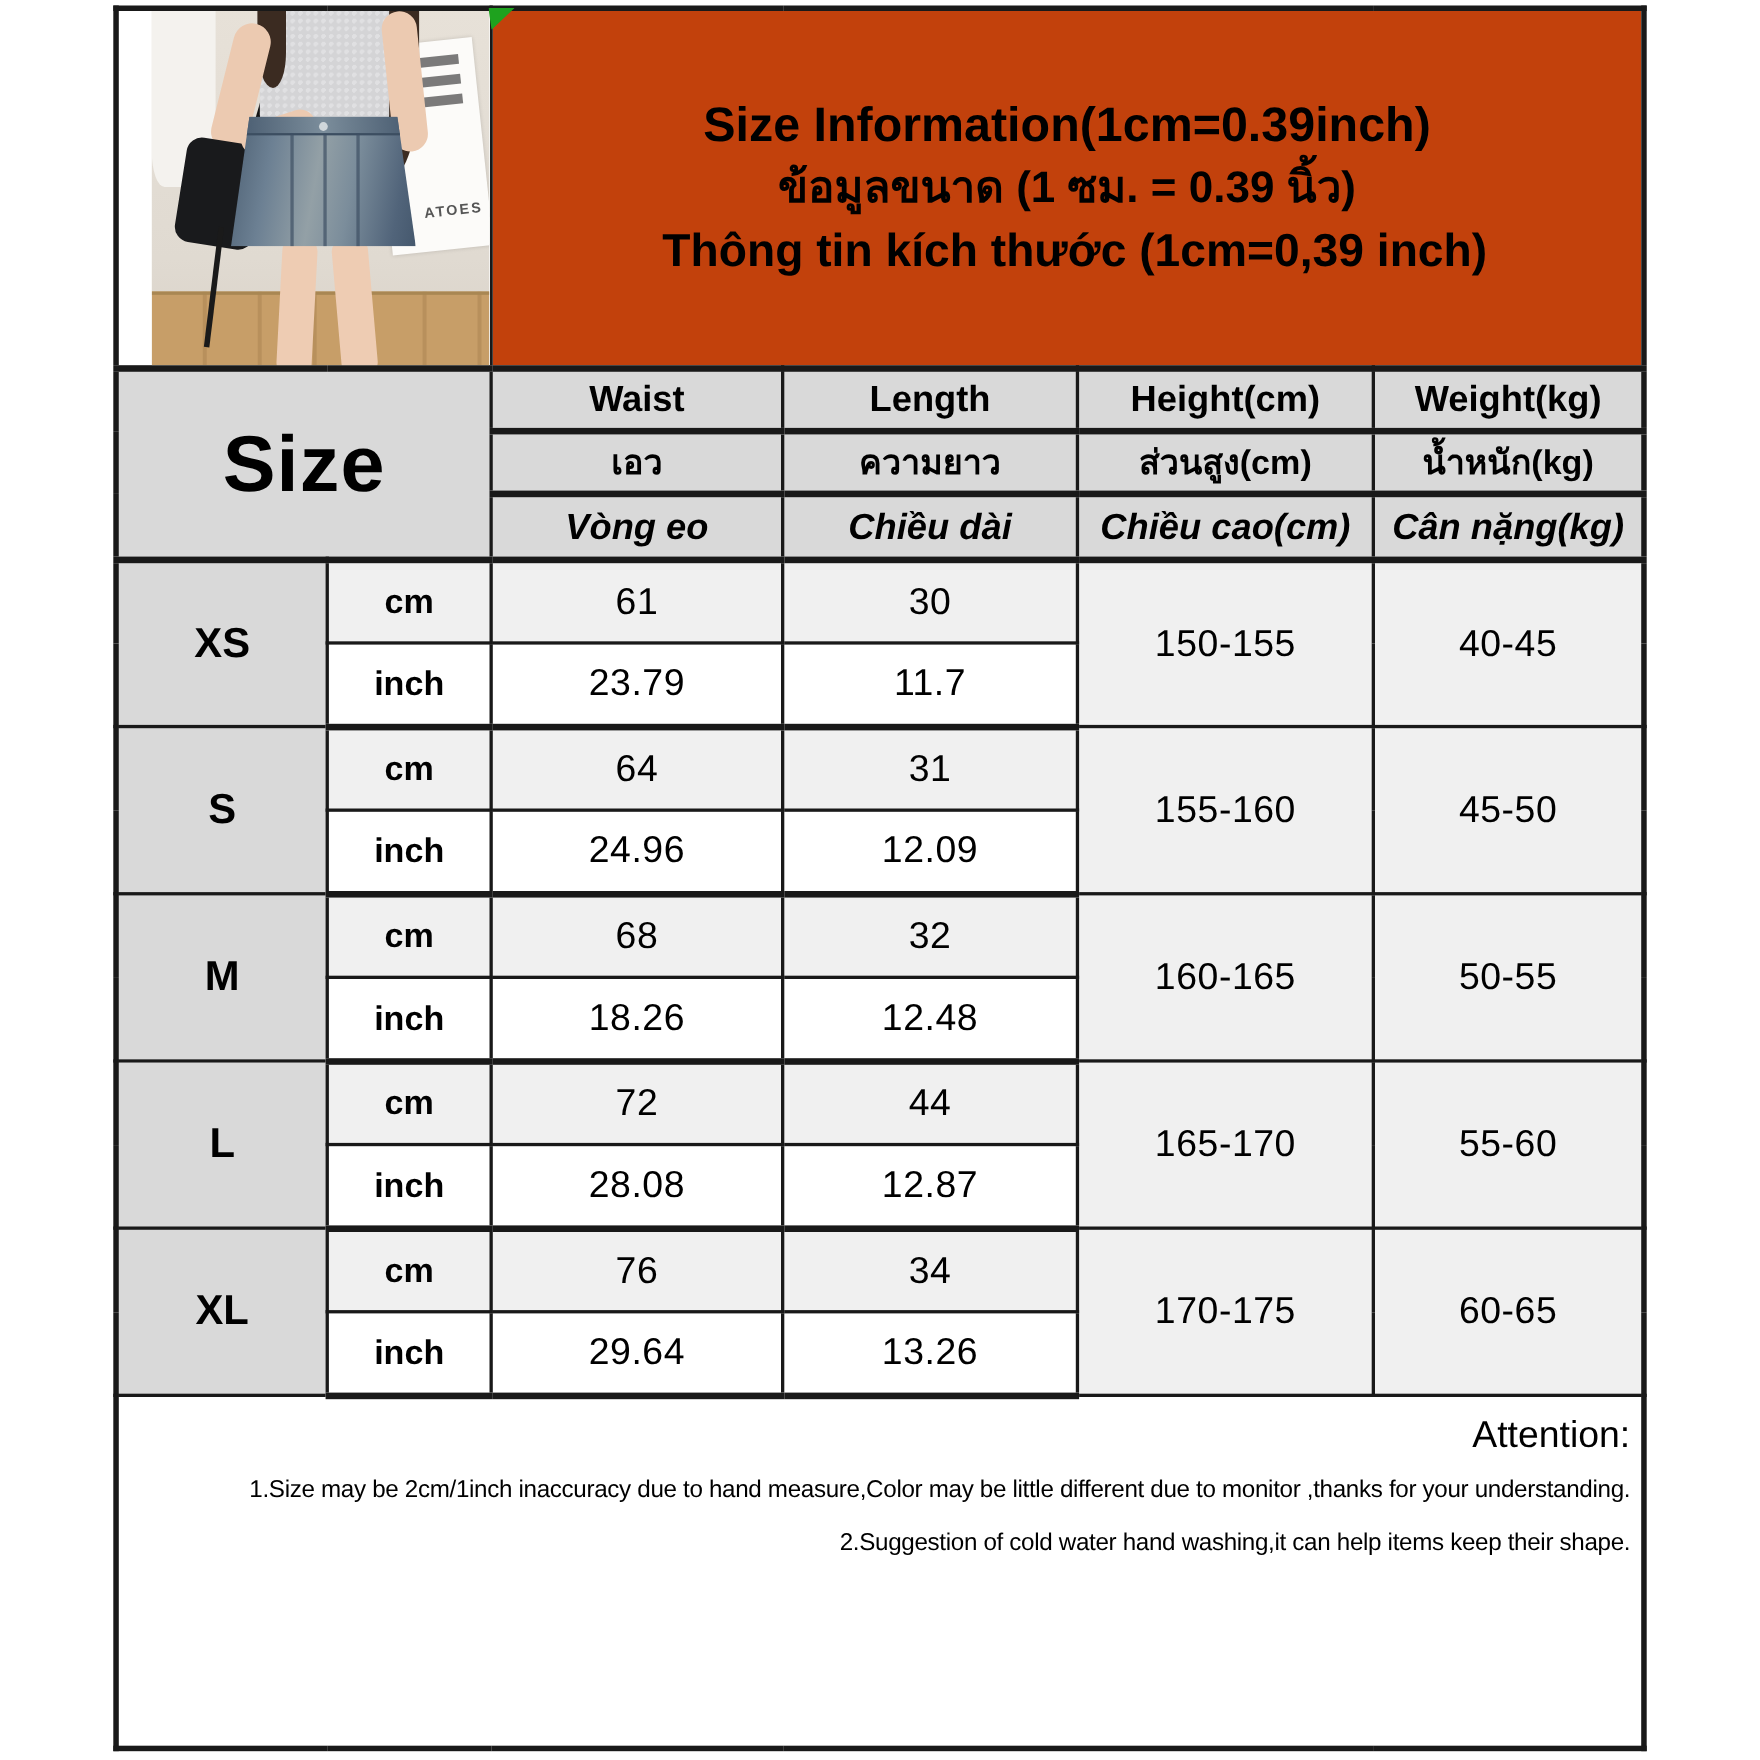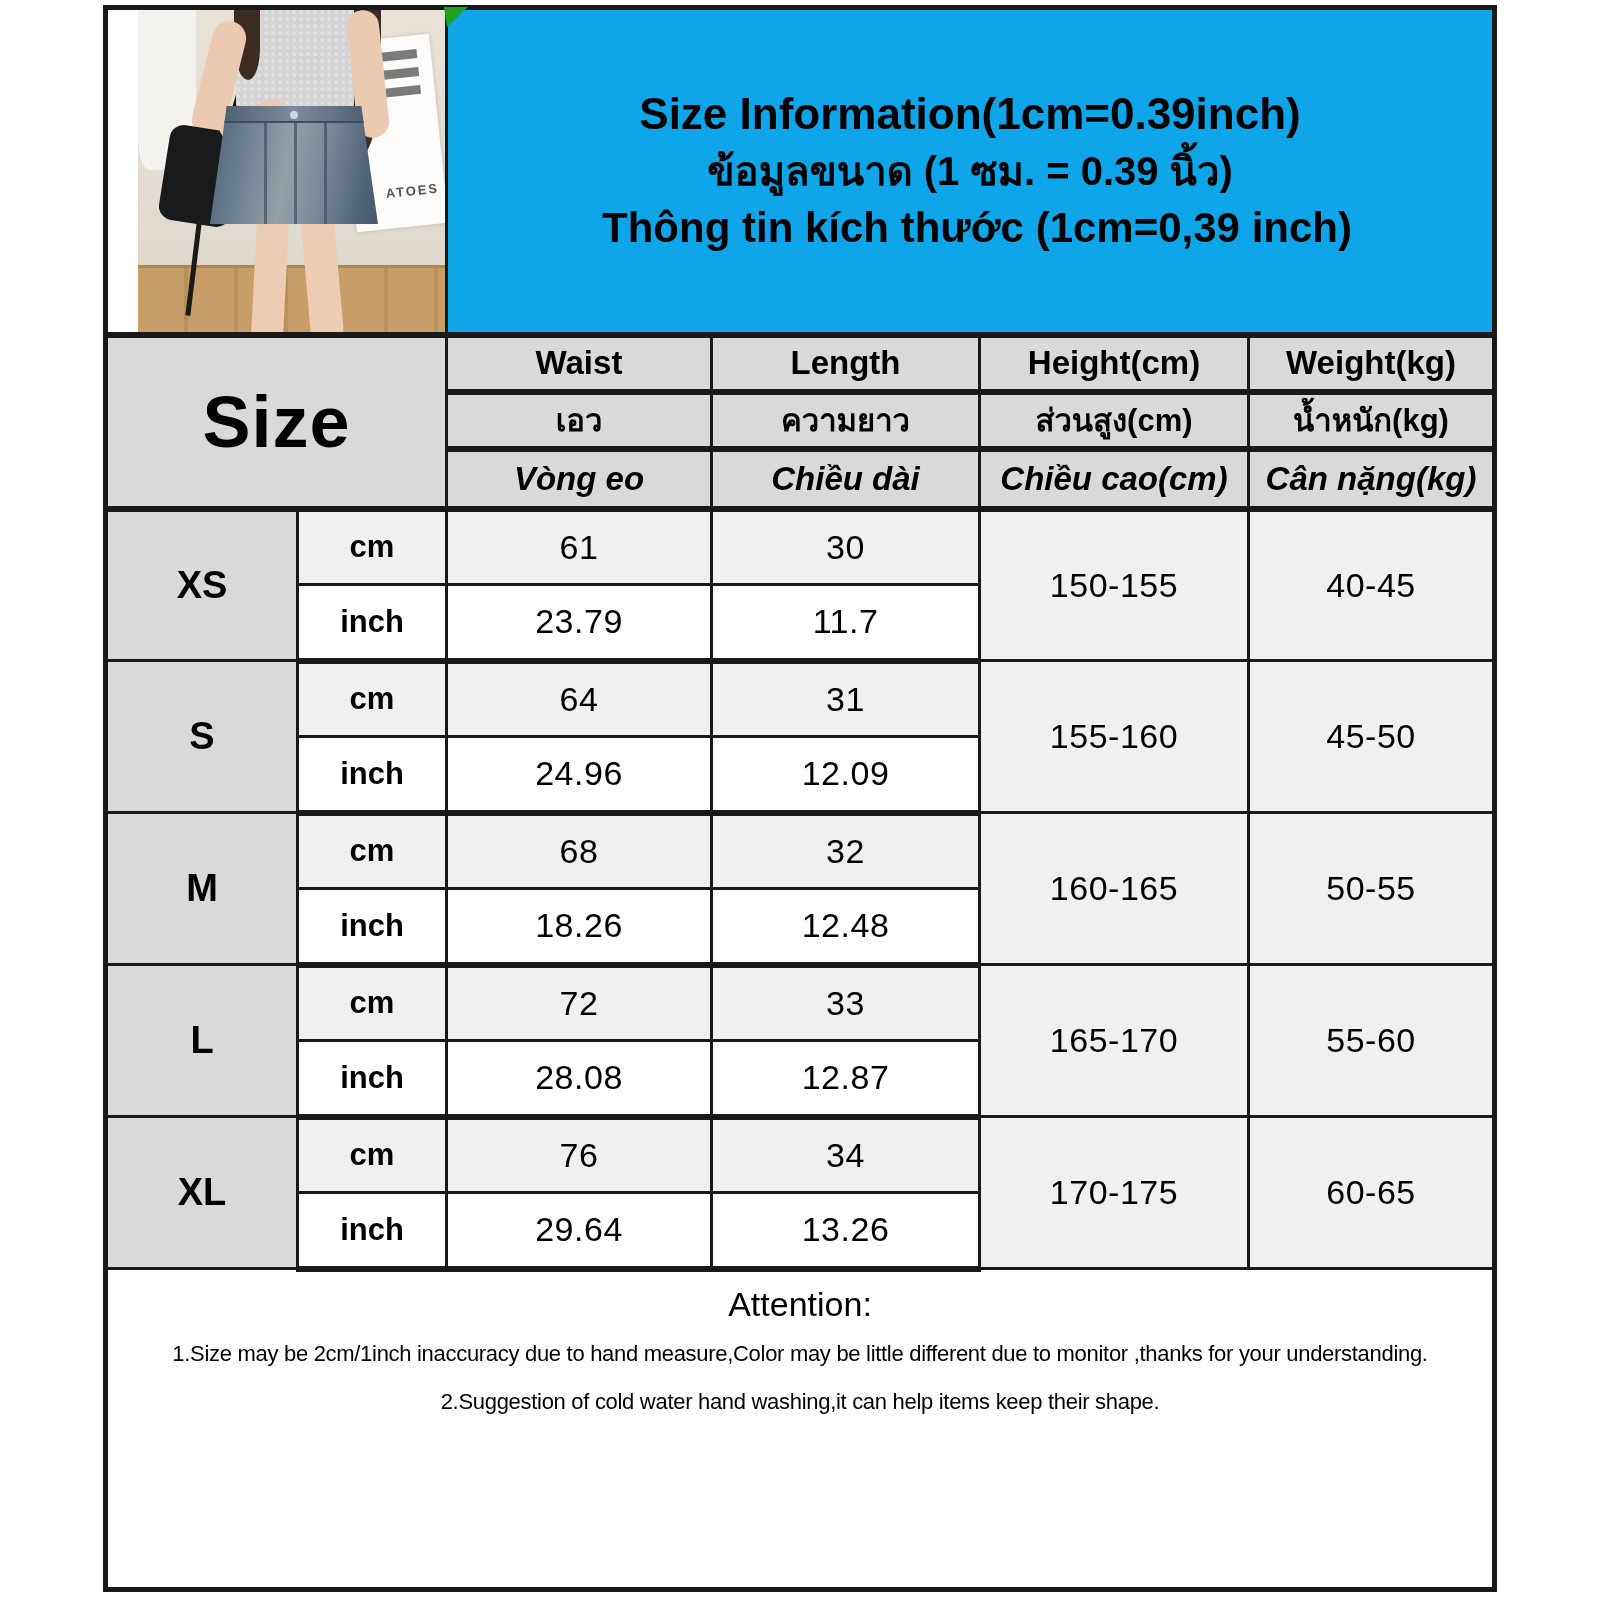--- a/index.html
+++ b/index.html
@@ -12,36 +12,36 @@
         color:#000;overflow:hidden;}
   table.size-table{border:5px solid #191919;}
   tr.thick>td,tr.thick>th{border-bottom-width:6px;}
 
   
   .bg-gray{background:#d9d9d9;}
   .bg-light{background:#f0f0f0;}
   .bg-white{background:#ffffff;}
 
   
-  .title-cell{background:#0ea5e9;}
+  .title-cell{background:#c2410c;}
   .title-en{font-size:44px;font-weight:bold;line-height:58px;}
   .title-th{font-size:40px;font-weight:bold;line-height:56px;}
   .title-vi{font-size:42px;font-weight:bold;line-height:58px;padding-left:14px;}
 
   .size-big{font-size:72px;font-weight:bold;letter-spacing:1px;}
   .hdr{font-size:33px;font-weight:bold;}
   .hdr-th{font-size:31px;font-weight:bold;}
   .hdr-vi{font-size:33px;font-weight:bold;font-style:italic;}
 
   .size-name{font-size:38px;font-weight:bold;}
   .unit{font-size:31px;font-weight:bold;}
   .num{font-size:34px;font-weight:normal;letter-spacing:.5px;}
 
   
-  .attention-cell{vertical-align:top;text-align:center;padding:6px 10px 0 10px;background:#fff;}
+  .attention-cell{vertical-align:top;text-align:right;padding:6px 10px 0 10px;background:#fff;}
   .attention-cell .att-head{font-size:34px;line-height:52px;}
   .attention-cell .att-note{font-size:22px;line-height:48px;letter-spacing:-0.3px;}
 
   
   .corner-marker{position:absolute;left:444px;top:7px;width:24px;height:20px;
       background:#1ea21e;clip-path:polygon(0 0,100% 0,12% 100%);z-index:5;}
 
   
   .photo-cell{background:#fff;position:relative;}
   .photo-wrap{position:absolute;left:30px;top:0;right:0;bottom:0;overflow:hidden;
@@ -193,21 +193,21 @@
     <tr class="thick" style="height:76px">
       <td class="bg-white unit">inch</td>
       <td class="bg-white num">18.26</td>
       <td class="bg-white num">12.48</td>
     </tr>
 
     <tr style="height:76px">
       <td class="bg-gray size-name" rowspan="2">L</td>
       <td class="bg-light unit">cm</td>
       <td class="bg-light num">72</td>
-      <td class="bg-light num">33</td>
+      <td class="bg-light num">44</td>
       <td class="bg-light num" rowspan="2">165-170</td>
       <td class="bg-light num" rowspan="2">55-60</td>
     </tr>
     <tr class="thick" style="height:76px">
       <td class="bg-white unit">inch</td>
       <td class="bg-white num">28.08</td>
       <td class="bg-white num">12.87</td>
     </tr>
 
     <tr style="height:76px">

